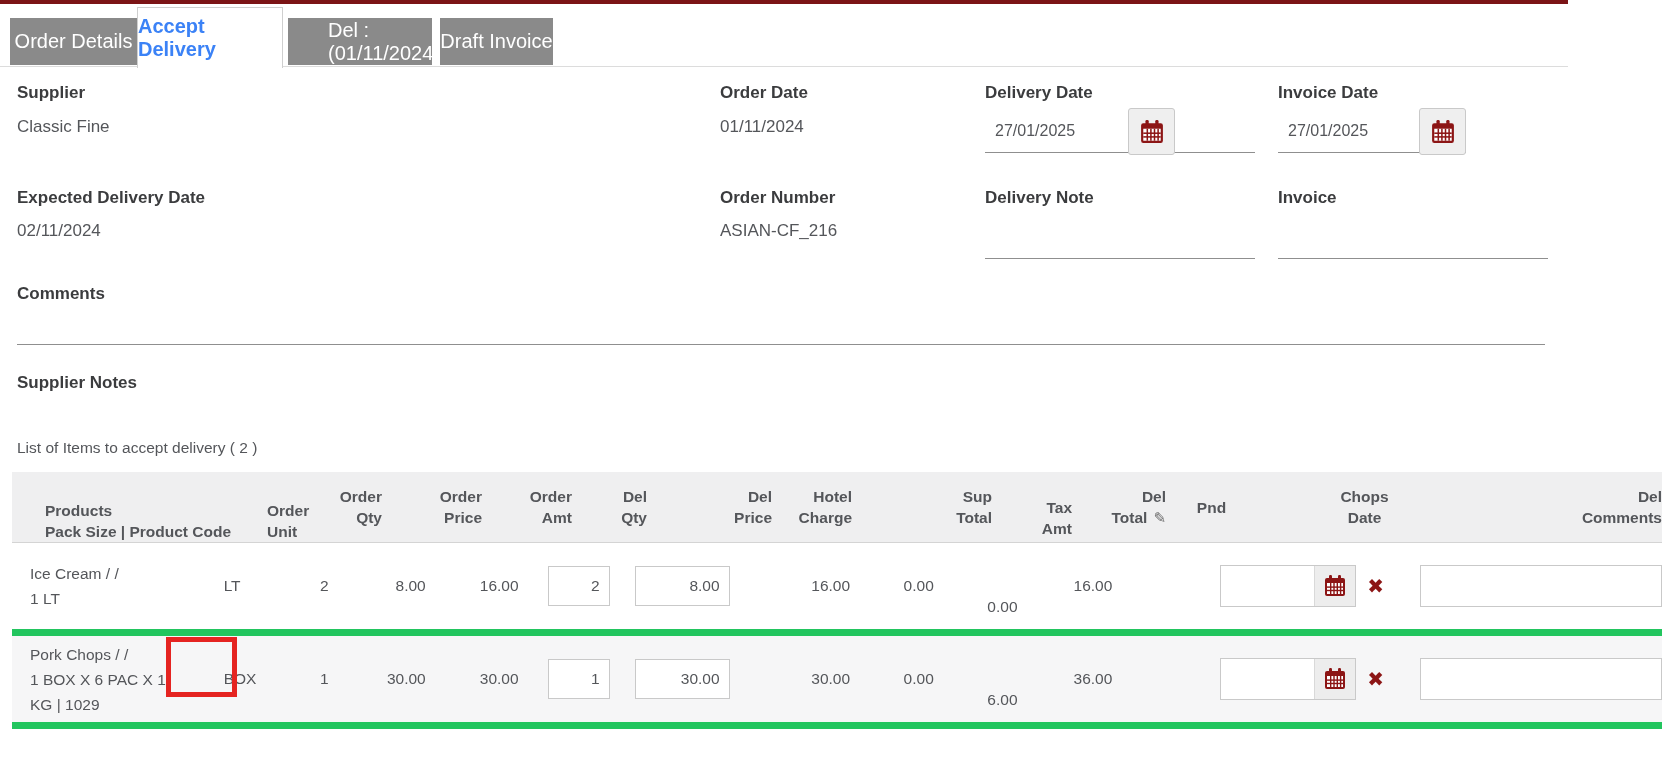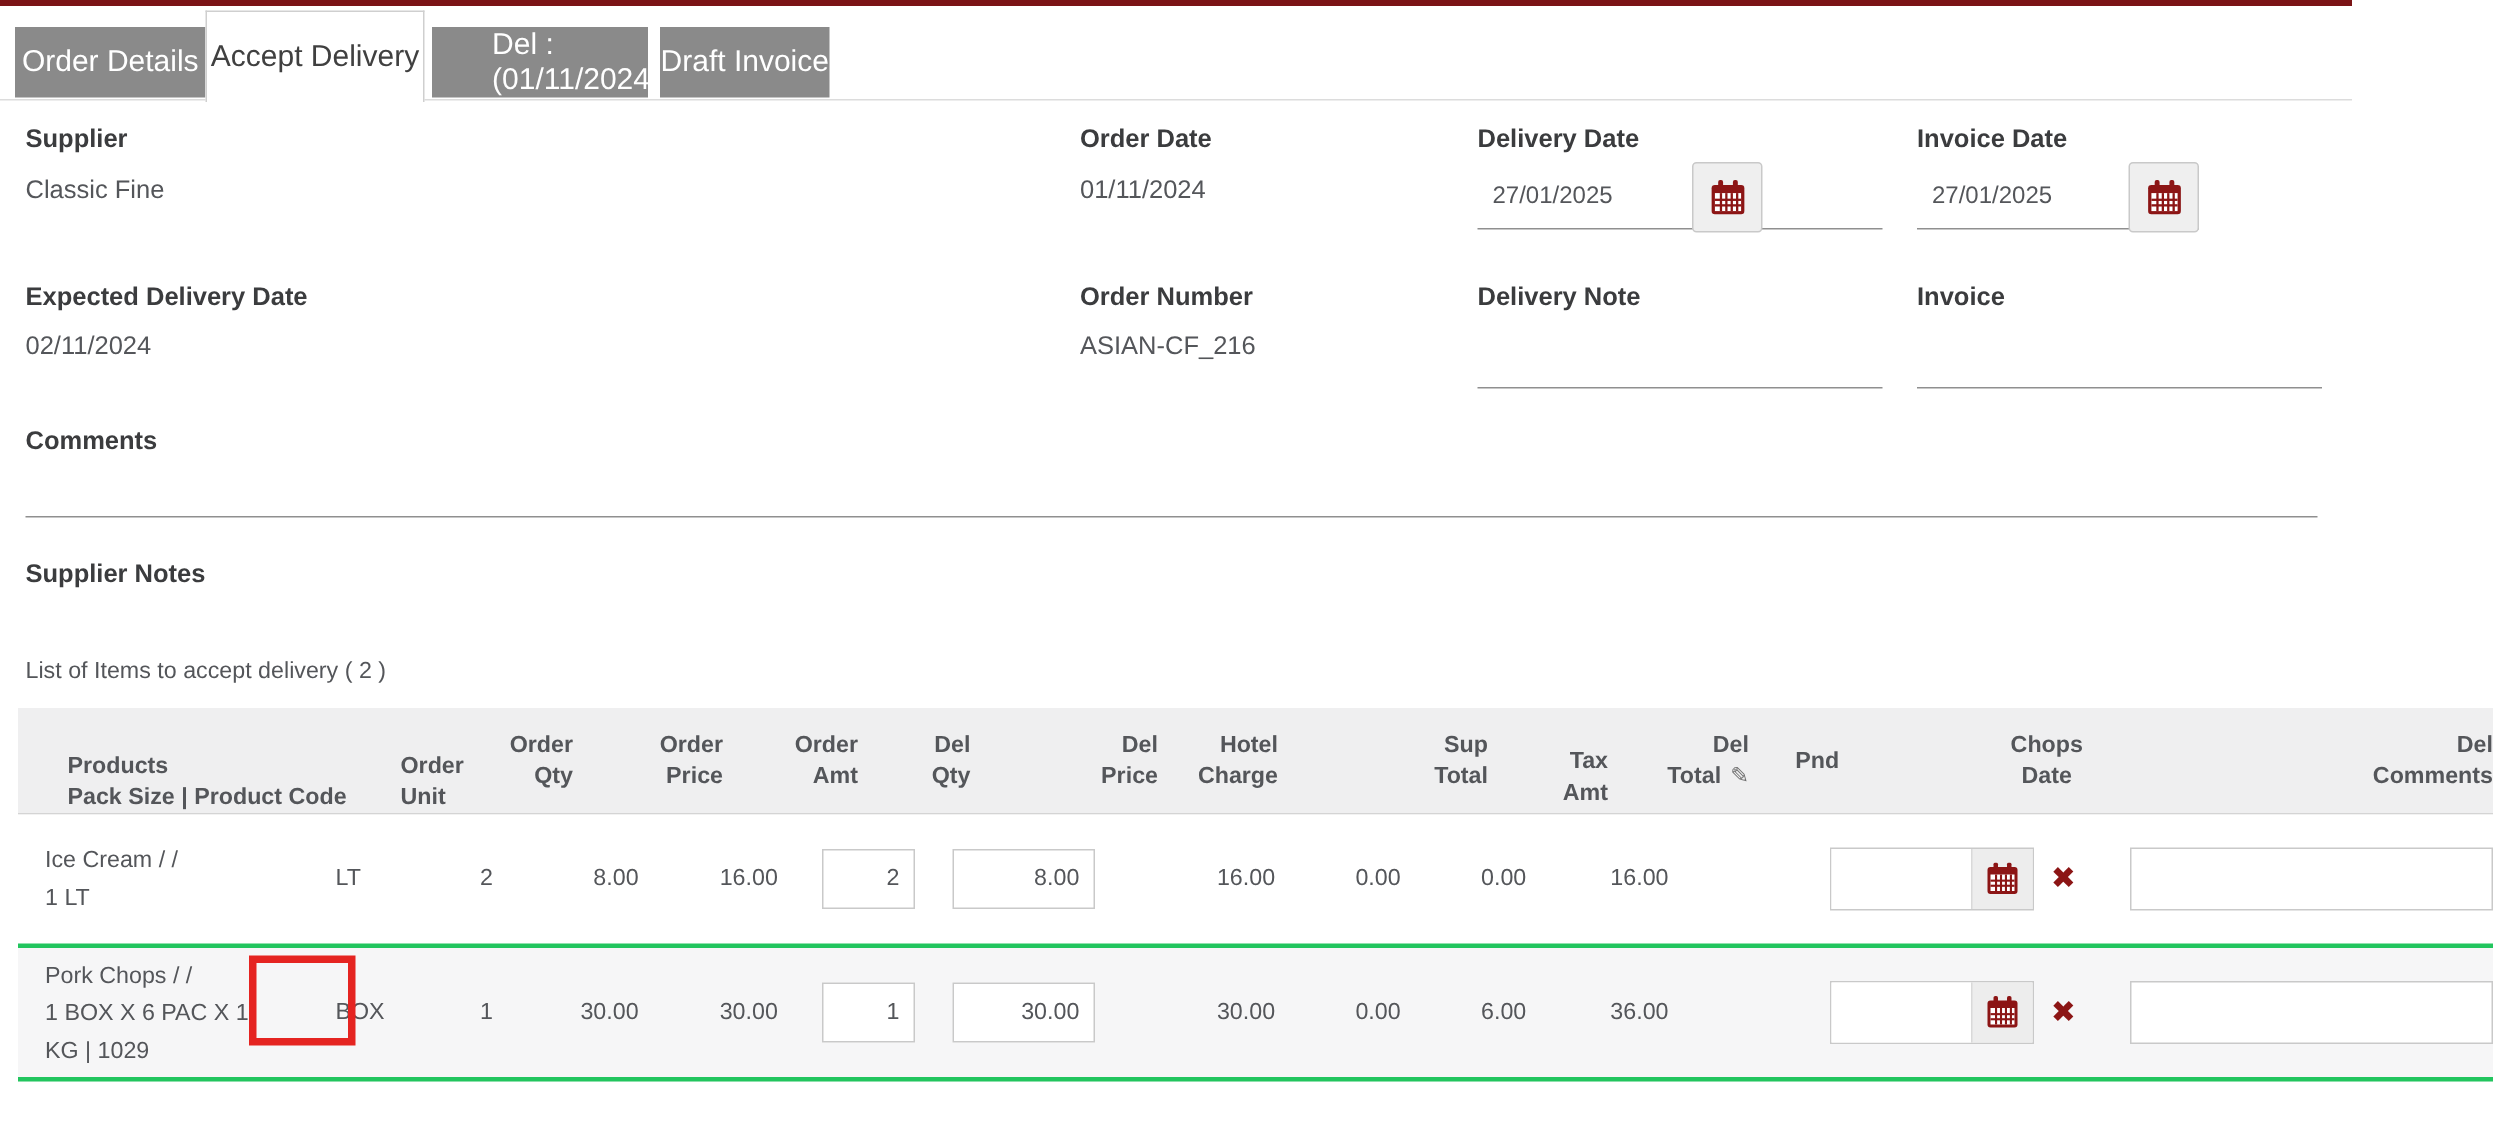--- a/index.html
+++ b/index.html
@@ -7,36 +7,36 @@
           font-family:"Liberation Sans","DejaVu Sans",sans-serif;color:#54565a;}
   .abs{position:absolute;}
 
   
   .top-line{left:0;top:0;width:1568px;height:4px;background:#7b1416;}
   .tab-baseline{left:0;top:66px;width:1568px;height:1px;background:#dcdcdc;}
 
   
   .tab{display:flex;align-items:center;justify-content:center;background:#8a8a8a;color:#fff;
        font-size:20px;cursor:pointer;box-sizing:border-box;}
-  .tab.active{background:#fff;color:#404040;font-weight:normal;border:1px solid #cfcfcf;border-bottom:none;z-index:3;}
+  .tab.active{background:#fff;color:#3b82f6;font-weight:bold;border:1px solid #cfcfcf;border-bottom:none;z-index:3;}
 
   
   .label{font-weight:bold;font-size:17px;color:#3b3c3e;}
   .value{font-size:17px;color:#54565a;}
   .line-input{position:absolute;box-sizing:border-box;border:none;border-bottom:1px solid #8f8f8f;
               background:transparent;font-family:inherit;font-size:16px;color:#54565a;padding:0 0 6px 2px;outline:none;}
   .cal-btn{position:absolute;width:47px;height:47px;background:#efefef;border:1px solid #c9c9c9;border-radius:3px;
            display:flex;align-items:center;justify-content:center;cursor:pointer;box-sizing:border-box;z-index:2;}
 
   
   .items-table{position:absolute;left:12px;top:472px;width:1650px;}
   .t-head{display:flex;background:#efeff0;height:70px;border-bottom:1px solid #d4d4d4;}
   .hc{box-sizing:border-box;display:flex;flex-direction:column;justify-content:center;
       font-weight:bold;font-size:15.5px;color:#54565a;line-height:21px;}
-  .t-row{display:flex;height:86px;align-items:flex-end;border-bottom:3px solid #22c55e;background:#fff;gap:25px;}
+  .t-row{display:flex;height:86px;align-items:flex-start;border-bottom:7px solid #22c55e;background:#fff;gap:25px;}
   .t-row.alt{background:#f6f6f7;}
   .tc{box-sizing:border-box;font-size:15.5px;color:#54565a;display:flex;align-items:center;height:100%;}
   .num{justify-content:flex-end;padding-right:8px;}
   .hr{text-align:right;padding-right:8px;}
   .hl{text-align:left;justify-content:flex-end;}
   .hcen{text-align:center;}
   .c1{width:243px;} .c2{width:60px;} .c3{width:75px;} .c4{width:100px;} .c5{width:90px;}
   .c6{width:75px;} .c7{width:125px;} .c8{width:140px;} .c9{width:80px;} .c10{width:80px;margin-top:21px;}
   .c11{width:100px;} .c12{width:63px;} .c13{width:177px;} .c14{width:242px;}
   .prod-cell{flex-direction:column;align-items:flex-start;justify-content:center;padding-left:18px;line-height:25px;}

